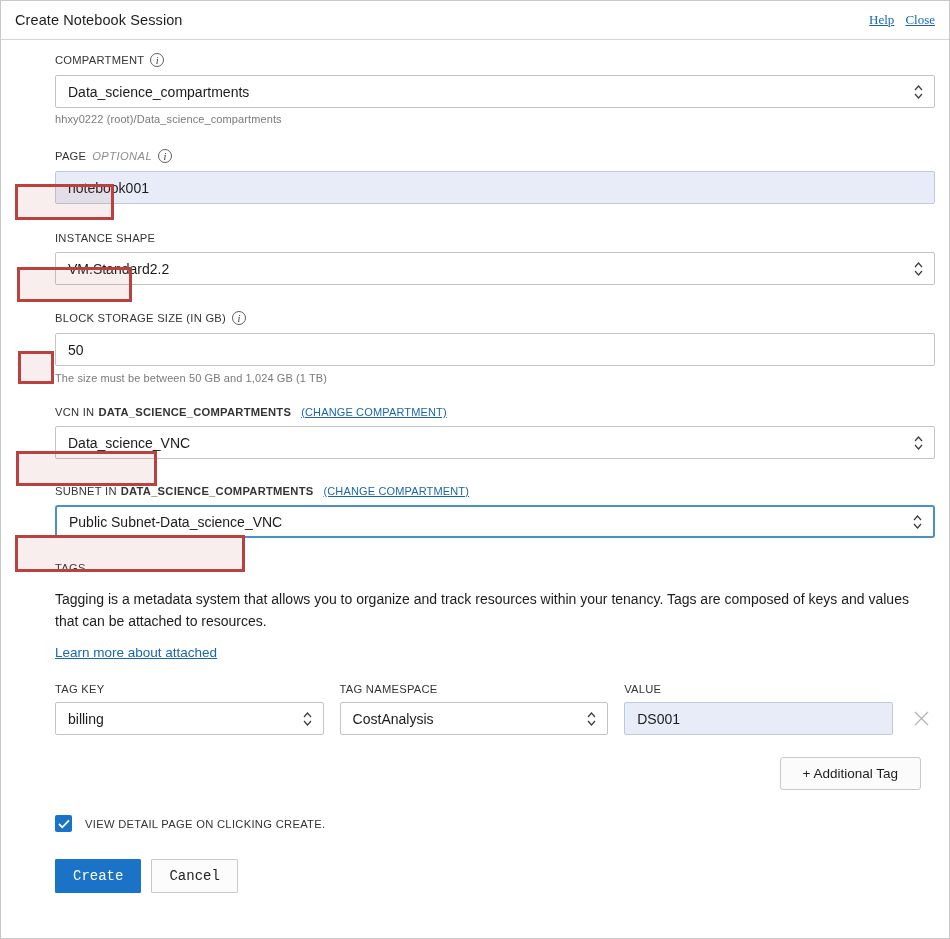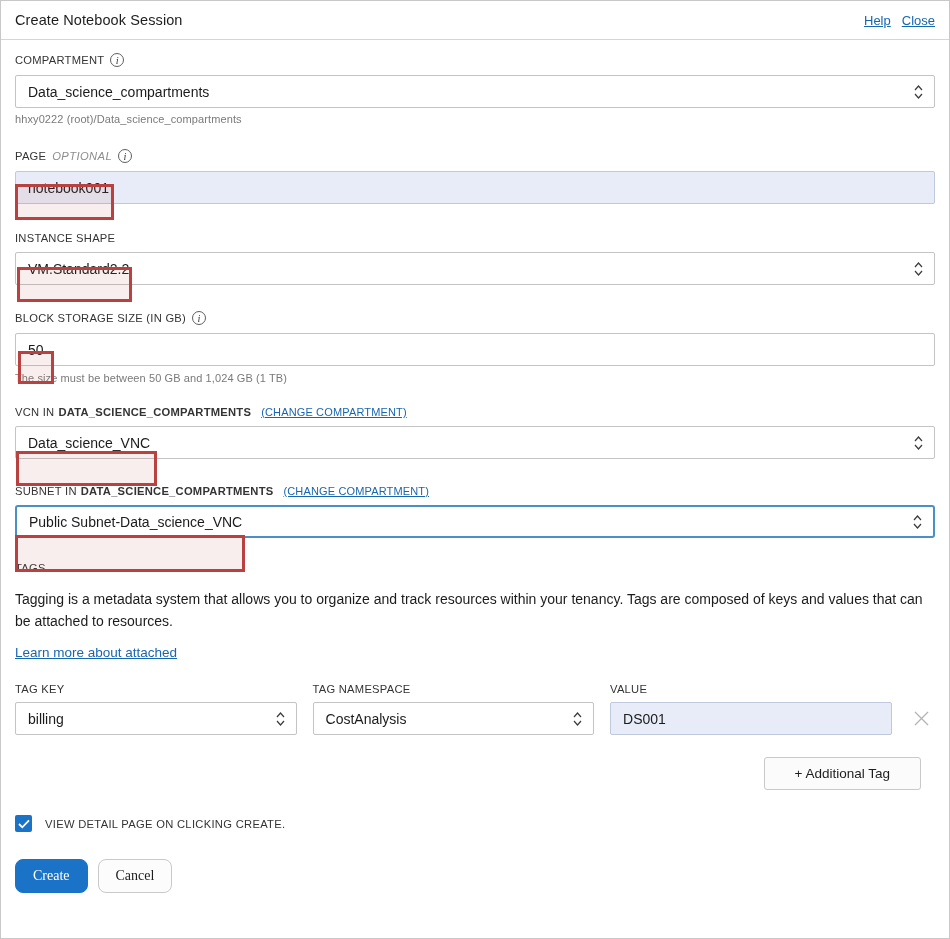--- a/index.html
+++ b/index.html
@@ -39,26 +39,28 @@
   .header-links {
     margin-left: auto;
     display: flex;
     gap: 11px;
   }
   .header-link {
     font-size: 13px;
     color: #1866b0;
     text-decoration: underline;
     cursor: pointer;
+    font-family: Liberation Serif, serif;
   }
 
   
   .body {
     padding: 0 14px;
     box-sizing: border-box;
+    margin-left: 40px;
   }
 
   .field-label {
     font-size: 11.2px;
     color: #343434;
     letter-spacing: .25px;
     display: flex;
     align-items: center;
     gap: 6px;
     white-space: nowrap;
@@ -179,21 +181,21 @@
     color: #b4b4b4;
     cursor: pointer;
   }
 
   .additional-tag-btn {
     border: 1px solid #c9c9c9;
     border-radius: 3px;
     background: #fbfbfb;
     font-size: 13.5px;
     color: #1d1d1d;
-    padding: 8px 30px;
+    padding: 8px 22px;
     cursor: pointer;
     font-family: "Liberation Sans", sans-serif;
   }
 
   
   .checkbox-row {
     display: flex;
     align-items: center;
     gap: 13px;
   }
@@ -210,23 +212,23 @@
   .checkbox svg { display: block; }
   .checkbox-label {
     font-size: 11.2px;
     color: #343434;
     letter-spacing: .3px;
   }
 
   
   .footer-buttons { display: flex; gap: 10px; }
   .btn {
-    font-family: Liberation Serif, serif;
+    font-family: Liberation Mono, monospace;
     font-size: 14px;
-    border-radius: 8px;
+    border-radius: 1px;
     padding: 8px 17px;
     cursor: pointer;
     box-sizing: border-box;
   }
   .btn-primary {
     background: #1a73c7;
     color: #ffffff;
     border: 1px solid #1a73c7;
   }
   .btn-secondary {

